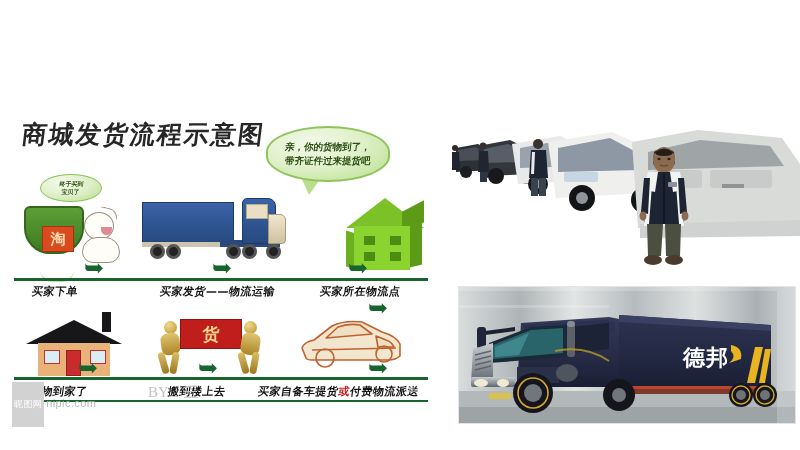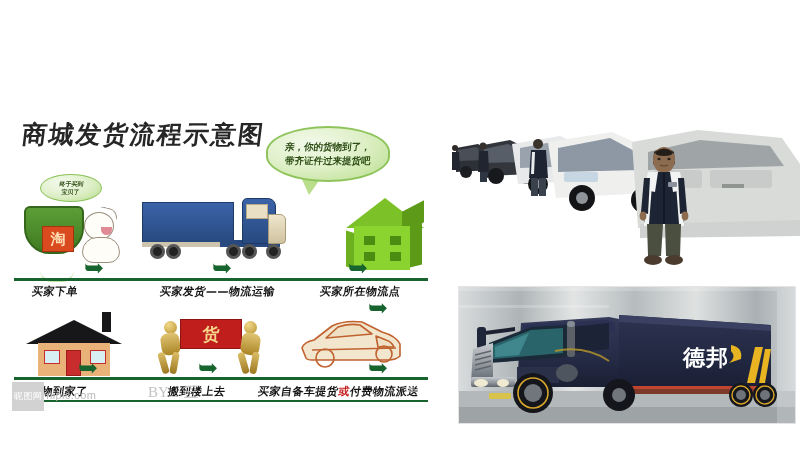--- a/index.html
+++ b/index.html
@@ -270,21 +270,21 @@
   #lab-r2c .hl { color:#c41b1b; }
 
   
   #watermark {
     position:absolute; left:12px; top:282px;
     font-size:11px; color:#b9b9b9; letter-spacing:0.4px;
     font-family:"Liberation Sans",sans-serif;
   }
   #watermark .wmbox {
     display:inline-block; background:#d2d2d2; color:#fff;
-    padding:8px 2px; margin-right:2px; font-size:9px;
+    padding:16px 2px; margin-right:2px; font-size:9px;
   }
   #watermark-2 {
     position:absolute; left:148px; top:283px;
     font-size:15px; color:#c2c2c2;
     font-family:Liberation Serif, serif;
   }
   #watermark-3 {
     position:absolute; left:404px; top:286px;
     font-size:7px; color:#c2c2c2;
     font-family:"Liberation Sans",sans-serif;

